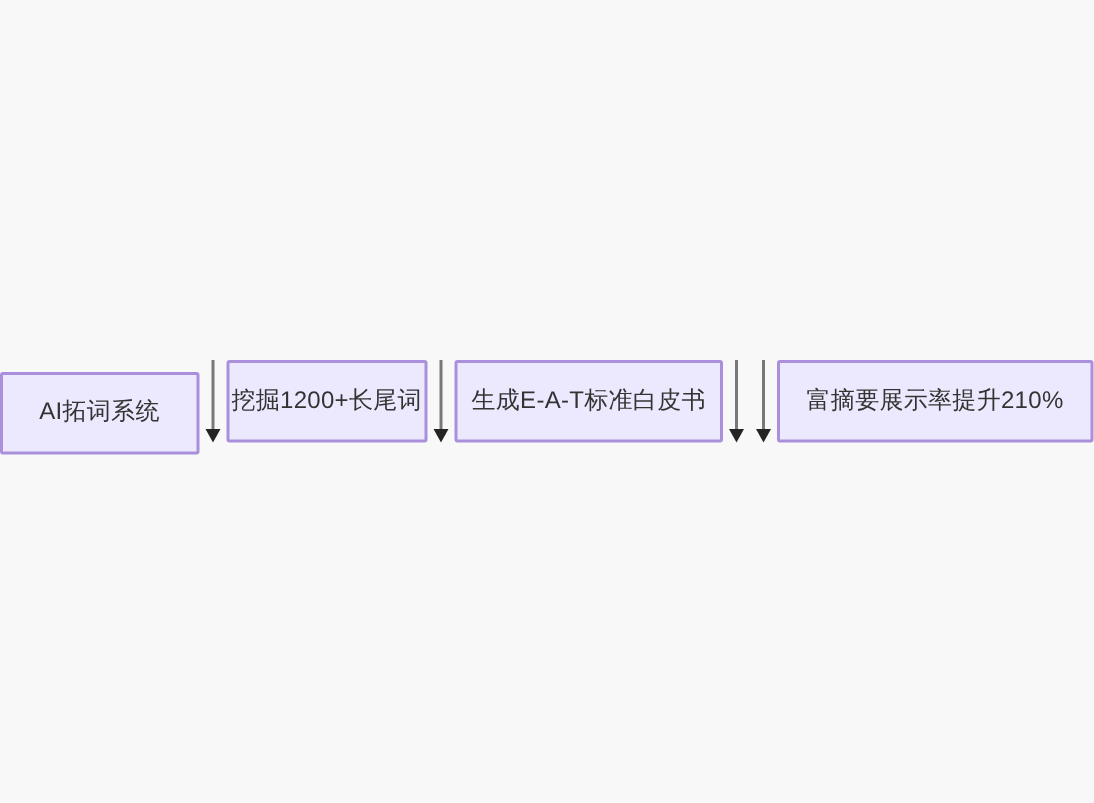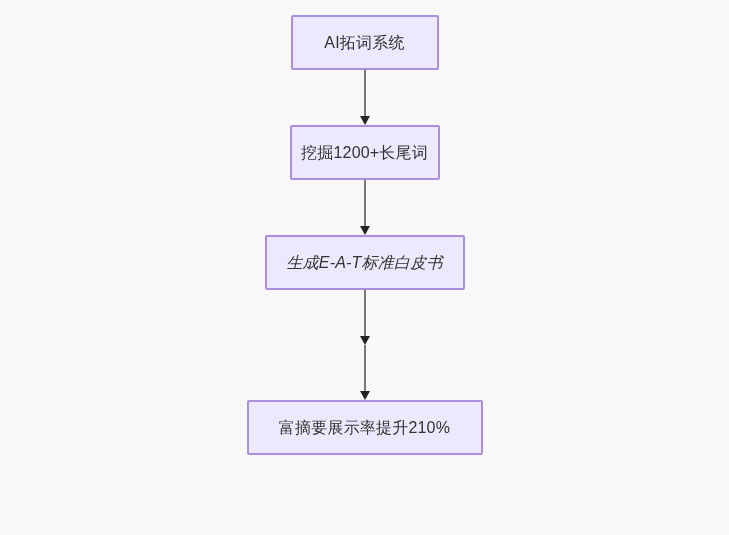--- a/index.html
+++ b/index.html
@@ -18,21 +18,21 @@
     width: 729px;
     height: 535px;
   }
   .flow-column {
     position: absolute;
     left: 0;
     top: 0;
     width: 729px;
     height: 535px;
     display: flex;
-    flex-direction: column;
+    flex-direction: row;
     align-items: center;
   }
   .node {
     box-sizing: border-box;
     background: #ece8fd;
     border: 2px solid #a98fdc;
     border-radius: 2px;
     height: 55px;
     display: flex;
     align-items: center;
@@ -67,21 +67,21 @@
     transform: translateX(-50%);
     width: 0;
     height: 0;
     border-left: 5px solid transparent;
     border-right: 5px solid transparent;
     border-top: 9px solid #242424;
   }
   
   .n1 { width: 148px; margin-top: 15px; }
   .n2 { width: 150px; }
-  .n3 { width: 200px; font-style: italic; }
+  .n3 { width: 200px; }
   .n4 { width: 213px; }
   .n5 { width: 236px; }
 </style>
 </head>
 <body>
 
 <div id="flowchart">
   <div class="flow-column">
 
     <div class="node n1">

